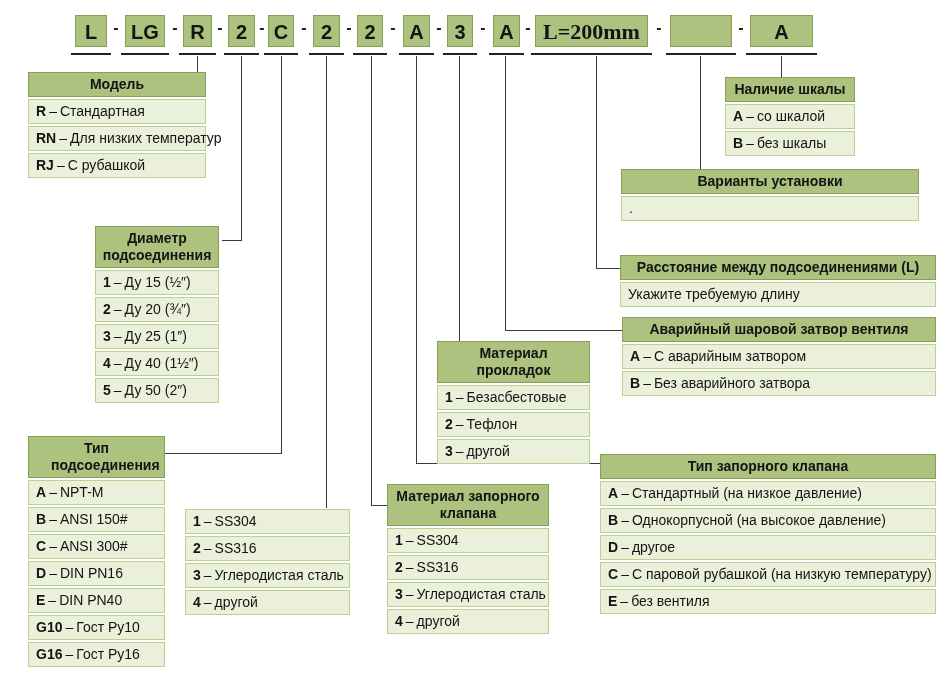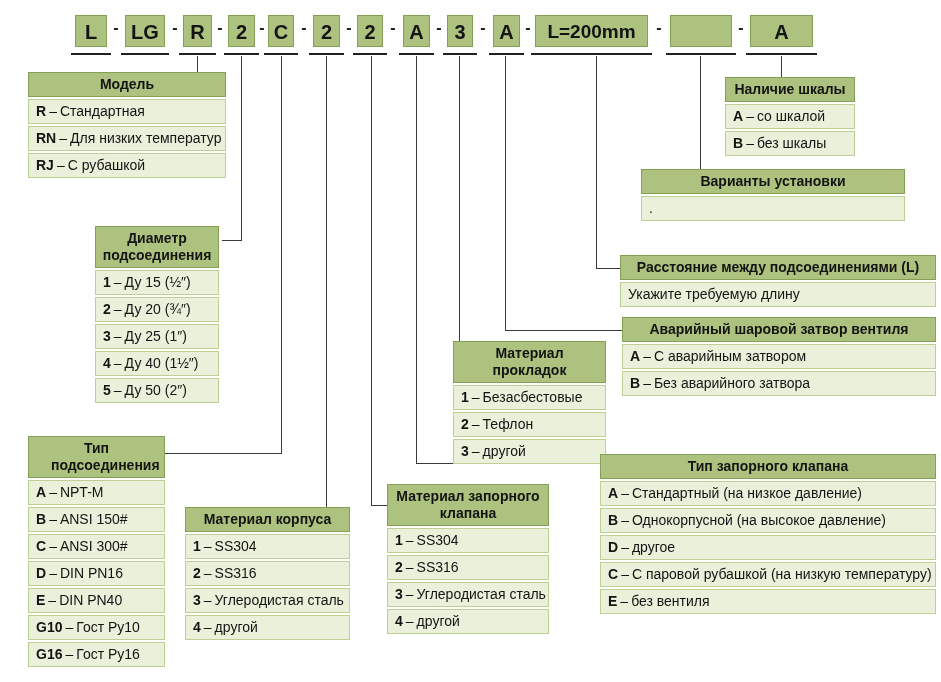--- a/index.html
+++ b/index.html
@@ -15,21 +15,21 @@
     position:relative;width:941px;height:682px;background:#ffffff;
     font-family:"Liberation Sans","DejaVu Sans",sans-serif;color:var(--text);
     overflow:hidden;
   }
   
   .code{
     position:absolute;top:15px;height:32px;line-height:32px;
     background:var(--green);border:1px solid var(--green_border);
     font-weight:bold;font-size:20px;text-align:center;box-sizing:border-box;
   }
-  .code.small{font-size:19px;}
+  .code.small{font-size:22px;font-family:Liberation Serif, serif;}
   .code::after{ 
     content:"";position:absolute;left:-5px;right:-5px;bottom:-9px;height:2px;background:#222;
   }
   .hy{
     position:absolute;top:19px;width:8px;text-align:center;
     font-weight:bold;font-size:16px;color:#222;
   }
   
   .vl{position:absolute;width:1px;background:var(--line);}
   .hl{position:absolute;height:1px;background:var(--line);}
@@ -99,21 +99,21 @@
   <div class="vl" style="left:505px;top:56px;height:275px"></div>
   <div class="hl" style="left:505px;top:330px;width:117px"></div>
 
   <div class="vl" style="left:596px;top:56px;height:213px"></div>
   <div class="hl" style="left:596px;top:268px;width:24px"></div>
 
   <div class="vl" style="left:700px;top:56px;height:114px"></div>
 
   <div class="vl" style="left:781px;top:56px;height:22px"></div>
 
-  <div class="box" style="left:28px;top:72px;width:198px">
+  <div class="box" style="left:28px;top:72px;width:178px">
     <div class="bh">Модель</div>
     <div class="br"><b>R</b><span class="sep">–</span><span>Стандартная</span></div>
     <div class="br"><b>RN</b><span class="sep">–</span><span>Для низких температур</span></div>
     <div class="br"><b>RJ</b><span class="sep">–</span><span>С рубашкой</span></div>
   </div>
 
   <div class="box" style="left:95px;top:226px;width:124px">
     <div class="bh">Диаметр подсоединения</div>
     <div class="br"><b>1</b><span class="sep">–</span><span>Ду 15 (½″)</span></div>
     <div class="br"><b>2</b><span class="sep">–</span><span>Ду 20 (¾″)</span></div>
@@ -127,36 +127,35 @@
     <div class="br"><b>A</b><span class="sep">–</span><span>NPT-M</span></div>
     <div class="br"><b>B</b><span class="sep">–</span><span>ANSI 150#</span></div>
     <div class="br"><b>C</b><span class="sep">–</span><span>ANSI 300#</span></div>
     <div class="br"><b>D</b><span class="sep">–</span><span>DIN PN16</span></div>
     <div class="br"><b>E</b><span class="sep">–</span><span>DIN PN40</span></div>
     <div class="br"><b>G10</b><span class="sep">–</span><span>Гост Ру10</span></div>
     <div class="br"><b>G16</b><span class="sep">–</span><span>Гост Ру16</span></div>
   </div>
 
   <div class="box" style="left:185px;top:507px;width:165px">
-    <div class="bh">Материал корпуса</div>
     <div class="br"><b>1</b><span class="sep">–</span><span>SS304</span></div>
     <div class="br"><b>2</b><span class="sep">–</span><span>SS316</span></div>
     <div class="br"><b>3</b><span class="sep">–</span><span>Углеродистая сталь</span></div>
     <div class="br"><b>4</b><span class="sep">–</span><span>другой</span></div>
   </div>
 
   <div class="box" style="left:387px;top:484px;width:162px">
     <div class="bh">Материал запорного клапана</div>
     <div class="br"><b>1</b><span class="sep">–</span><span>SS304</span></div>
     <div class="br"><b>2</b><span class="sep">–</span><span>SS316</span></div>
     <div class="br"><b>3</b><span class="sep">–</span><span>Углеродистая сталь</span></div>
     <div class="br"><b>4</b><span class="sep">–</span><span>другой</span></div>
   </div>
 
-  <div class="box" style="left:453px;top:341px;width:153px">
+  <div class="box" style="left:437px;top:341px;width:153px">
     <div class="bh">Материал прокладок</div>
     <div class="br"><b>1</b><span class="sep">–</span><span>Безасбестовые</span></div>
     <div class="br"><b>2</b><span class="sep">–</span><span>Тефлон</span></div>
     <div class="br"><b>3</b><span class="sep">–</span><span>другой</span></div>
   </div>
 
   <div class="box" style="left:600px;top:454px;width:336px">
     <div class="bh">Тип запорного клапана</div>
     <div class="br"><b>A</b><span class="sep">–</span><span>Стандартный (на низкое давление)</span></div>
     <div class="br"><b>B</b><span class="sep">–</span><span>Однокорпусной (на высокое давление)</span></div>
@@ -169,21 +168,21 @@
     <div class="bh">Аварийный шаровой затвор вентиля</div>
     <div class="br"><b>A</b><span class="sep">–</span><span>С аварийным затвором</span></div>
     <div class="br"><b>B</b><span class="sep">–</span><span>Без аварийного затвора</span></div>
   </div>
 
   <div class="box" style="left:620px;top:255px;width:316px">
     <div class="bh">Расстояние между подсоединениями (L)</div>
     <div class="br"><span>Укажите требуемую длину</span></div>
   </div>
 
-  <div class="box" style="left:641px;top:169px;width:264px">
+  <div class="box" style="left:621px;top:169px;width:298px">
     <div class="bh">Варианты установки</div>
     <div class="br"><span>.</span></div>
   </div>
 
   <div class="box" style="left:725px;top:77px;width:130px">
     <div class="bh">Наличие шкалы</div>
     <div class="br"><b>A</b><span class="sep">–</span><span>со шкалой</span></div>
     <div class="br"><b>B</b><span class="sep">–</span><span>без шкалы</span></div>
   </div>
 

